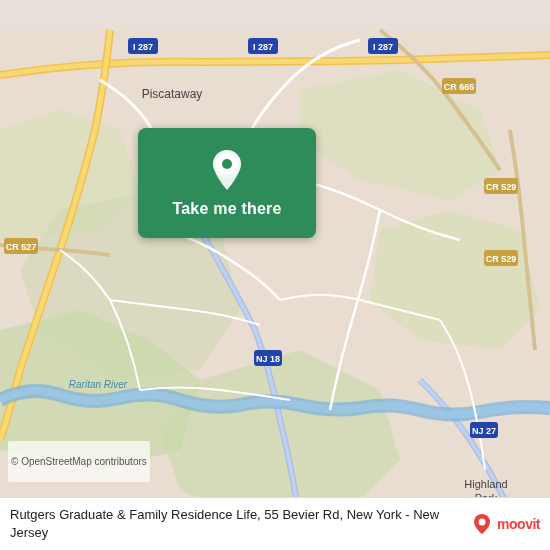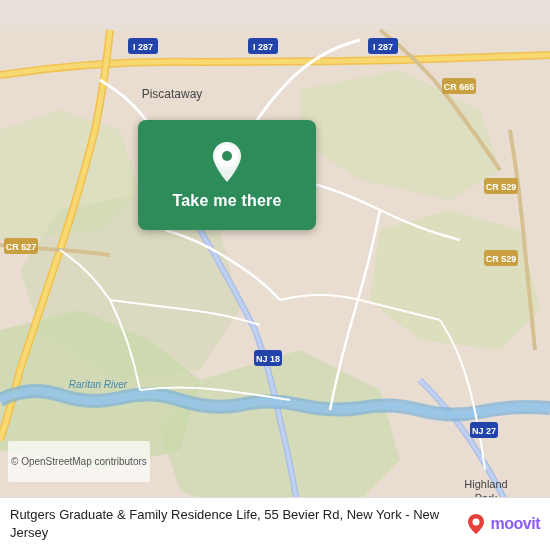--- a/index.html
+++ b/index.html
@@ -21,21 +21,21 @@
     
     #map-svg {
       position: absolute;
       top: 0; left: 0;
       width: 100%; height: 100%;
     }
 
     
     #cta-button-container {
       position: absolute;
-      top: 120px;
+      top: 128px;
       left: 138px;
       width: 178px;
       display: flex;
       flex-direction: column;
       align-items: flex-start;
     }
 
     #cta-button {
       background-color: #2e8b5a;
       border: none;
@@ -102,23 +102,23 @@
       flex-shrink: 0;
       margin-left: 10px;
     }
 
     #moovit-pin {
       width: 22px;
       height: 22px;
     }
 
     #moovit-text {
-      font-size: 16px;
+      font-size: 14px;
       font-weight: 700;
-      color: #8b5cf6;
+      color: #ef4444;
       letter-spacing: -0.5px;
     }
   </style>
 </head>
 <body>
 
 <div id="map-container">
 
   <svg id="map-svg" viewBox="0 0 550 490" xmlns="http://www.w3.org/2000/svg">
 

